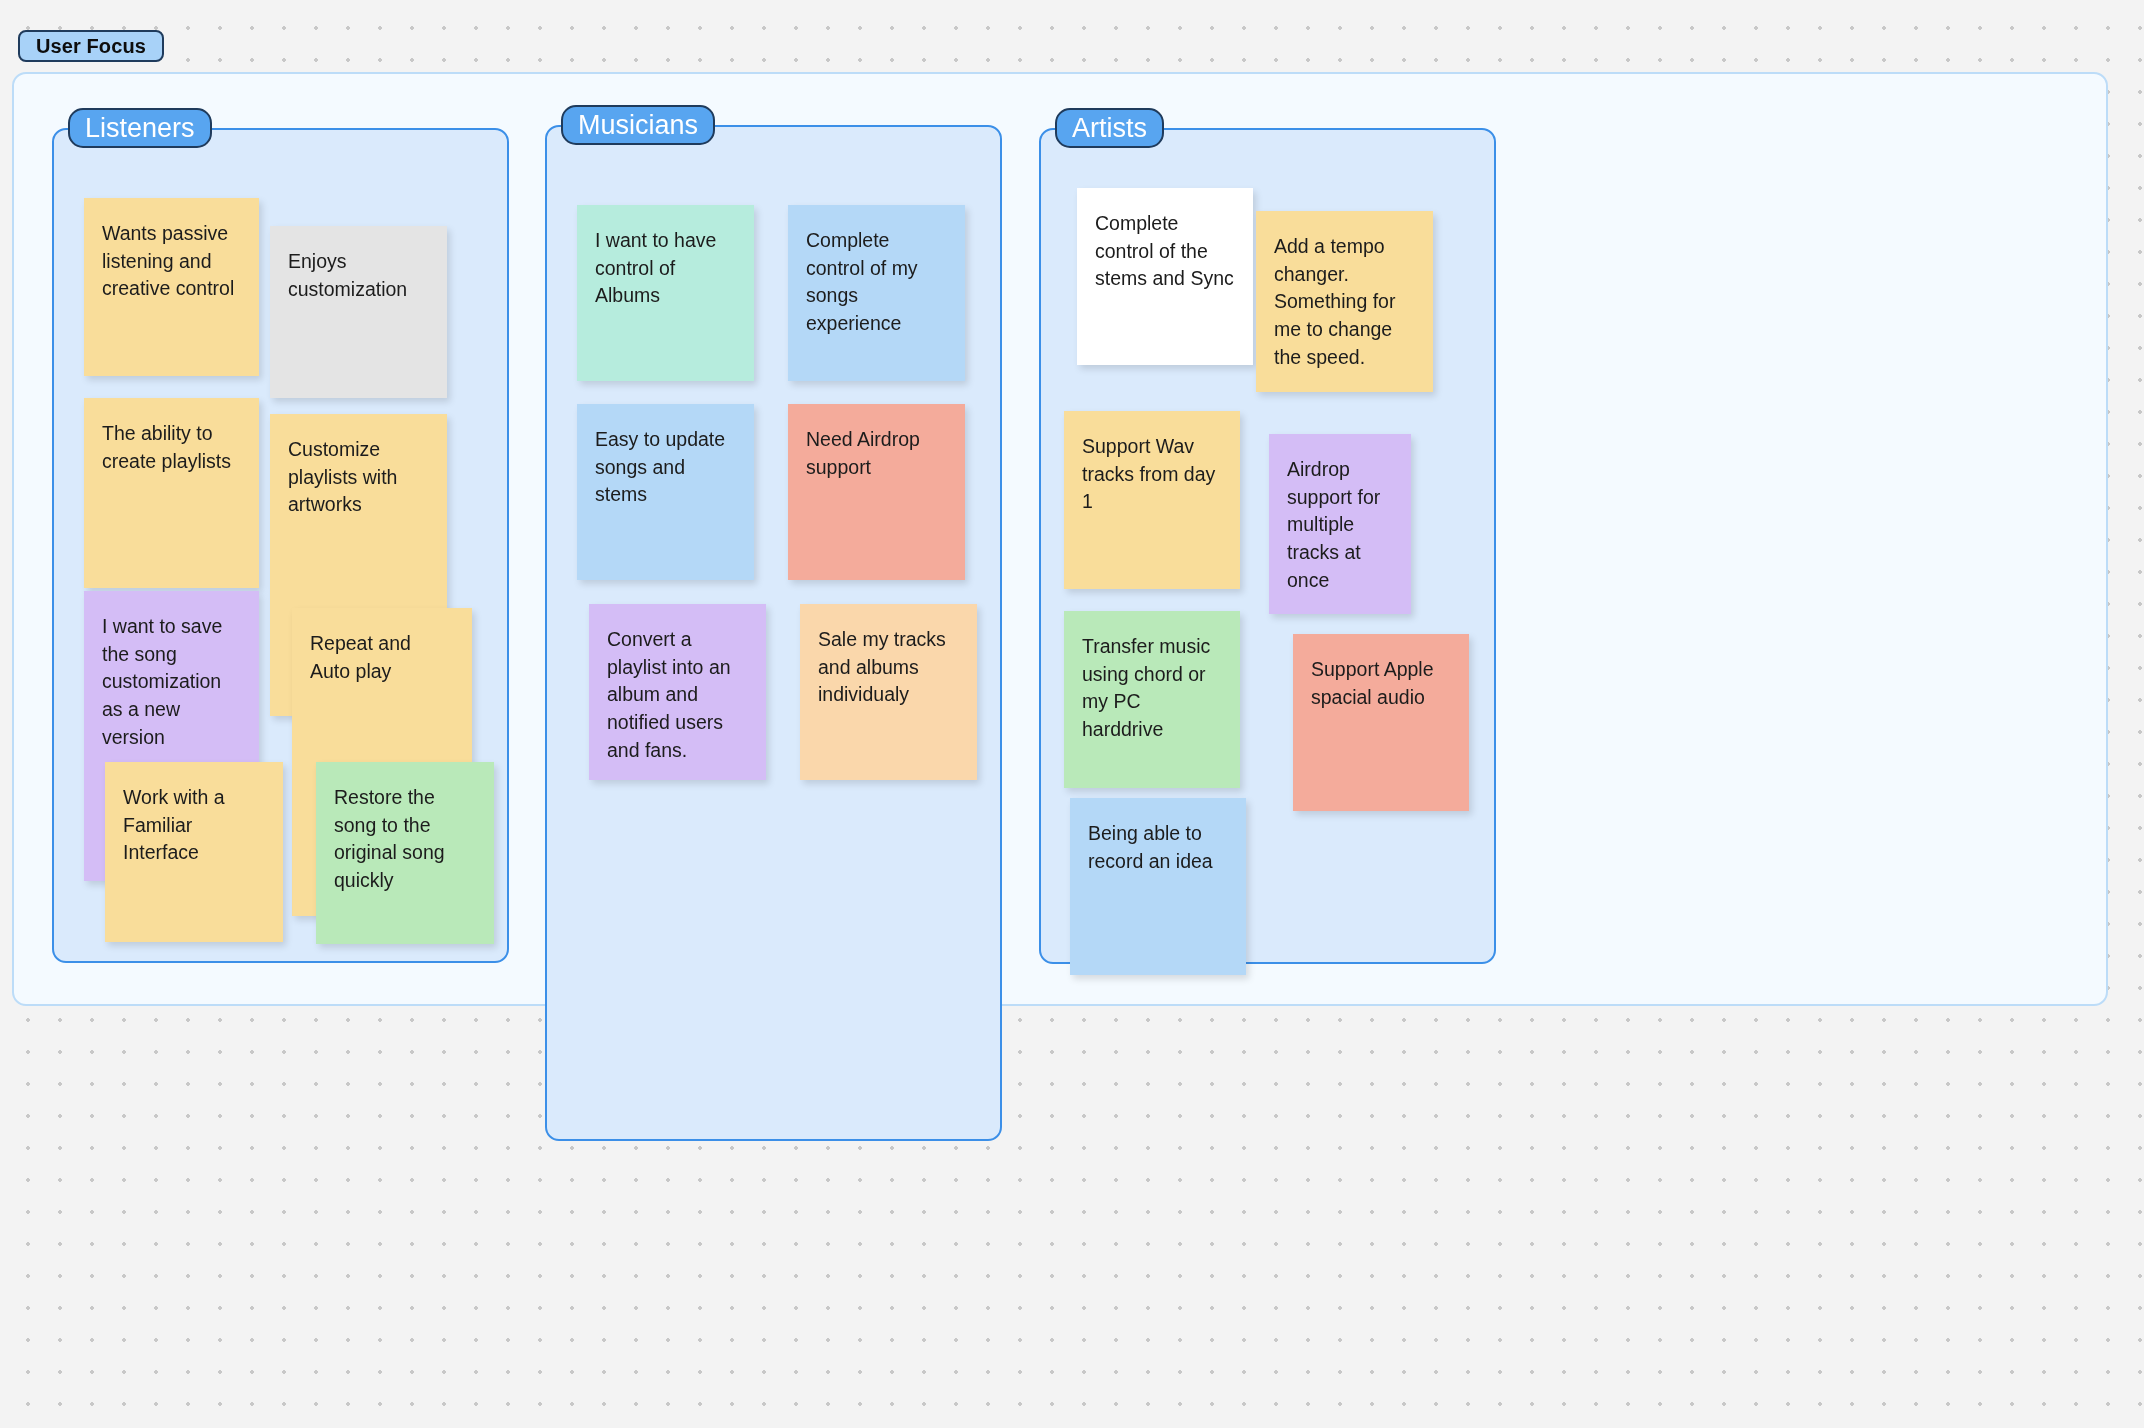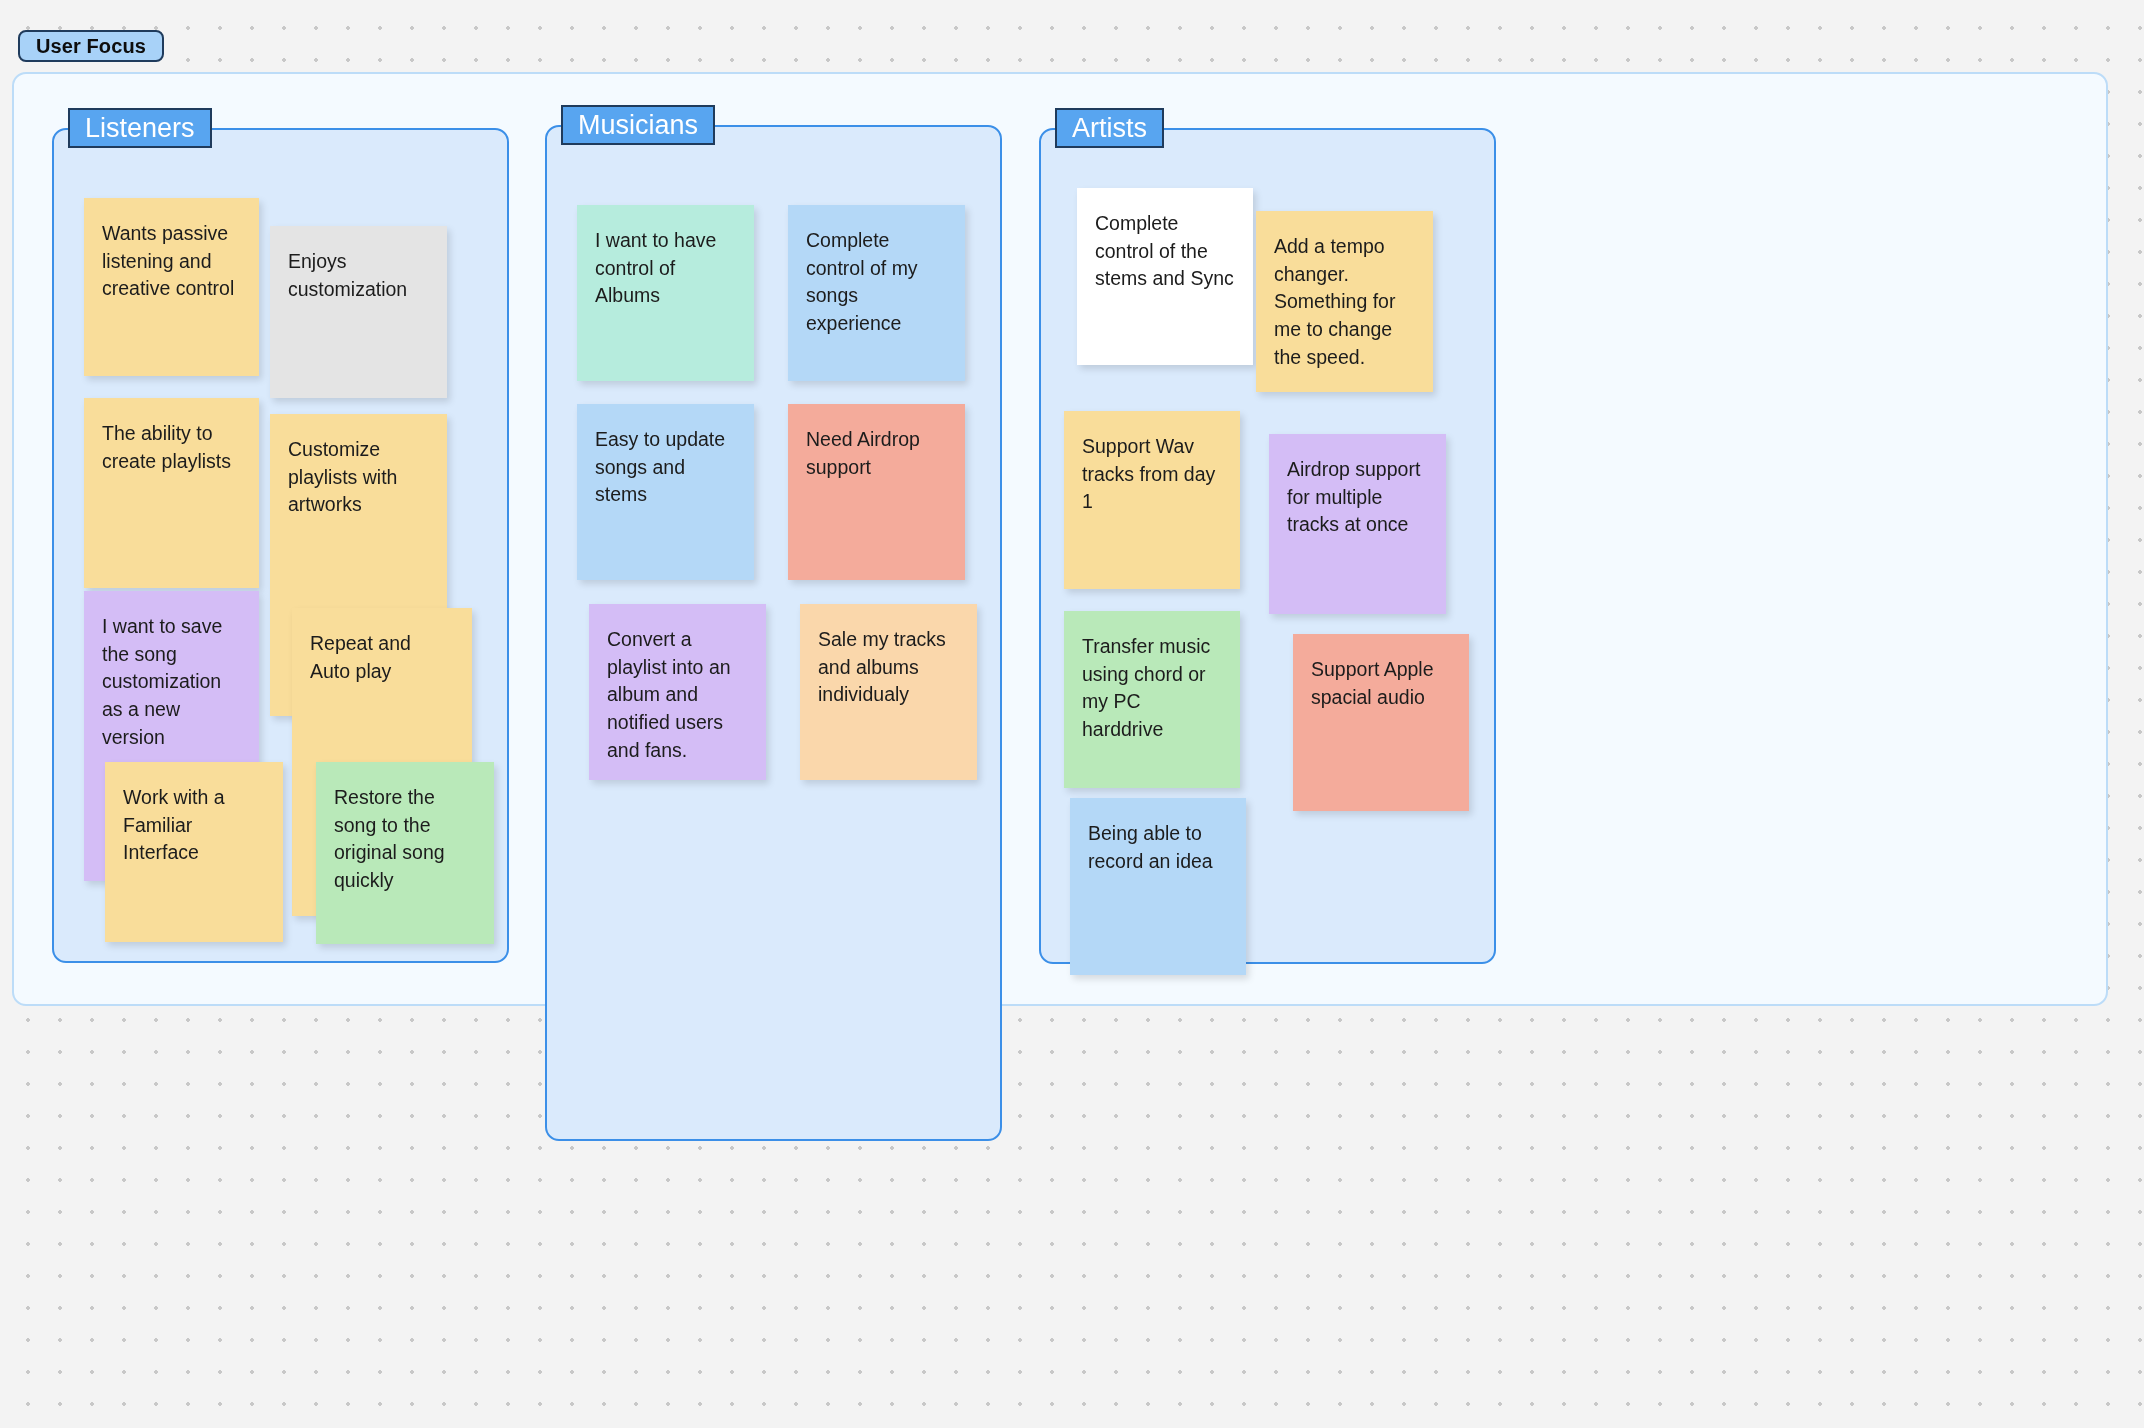--- a/index.html
+++ b/index.html
@@ -70,21 +70,21 @@
   .column-header {
     position: absolute;
     left: 14px;
     top: -22px;
     height: 40px;
     padding: 0 15px;
     display: flex;
     align-items: center;
     background: #58a5f0;
     border: 2px solid #1f3b5c;
-    border-radius: 0;
+    border-radius: 15px;
     font-size: 27px;
     font-weight: 400;
     color: #ffffff;
     white-space: nowrap;
     box-sizing: border-box;
     z-index: 4;
   }
 
   
   .note {
@@ -172,21 +172,21 @@
       </div>
       <div class="note" style="left: 36px; top: 58px; width: 176px; height: 177px; background: rgb(255, 255, 255);">
         <span class="note-text">Complete control of the stems and Sync</span>
       </div>
       <div class="note" style="left: 215px; top: 81px; width: 177px; height: 181px; background: rgb(249, 221, 154);">
         <span class="note-text">Add a tempo changer. Something for me to change the speed.</span>
       </div>
       <div class="note" style="left: 23px; top: 281px; width: 176px; height: 178px; background: rgb(249, 221, 154);">
         <span class="note-text">Support Wav tracks from day 1</span>
       </div>
-      <div class="note" style="left: 228px; top: 304px; width: 177px; height: 180px; background: rgb(212, 189, 246);">
+      <div class="note" style="left: 228px; top: 304px; width: 142px; height: 180px; background: rgb(212, 189, 246);">
         <span class="note-text">Airdrop support for multiple tracks at once</span>
       </div>
       <div class="note" style="left: 23px; top: 481px; width: 176px; height: 177px; background: rgb(185, 233, 185);">
         <span class="note-text">Transfer music using chord or my PC harddrive</span>
       </div>
       <div class="note" style="left: 252px; top: 504px; width: 176px; height: 177px; background: rgb(244, 171, 155);">
         <span class="note-text">Support Apple spacial audio</span>
       </div>
       <div class="note" style="left: 29px; top: 668px; width: 176px; height: 177px; background: rgb(180, 216, 247);">
         <span class="note-text">Being able to record an idea</span>

